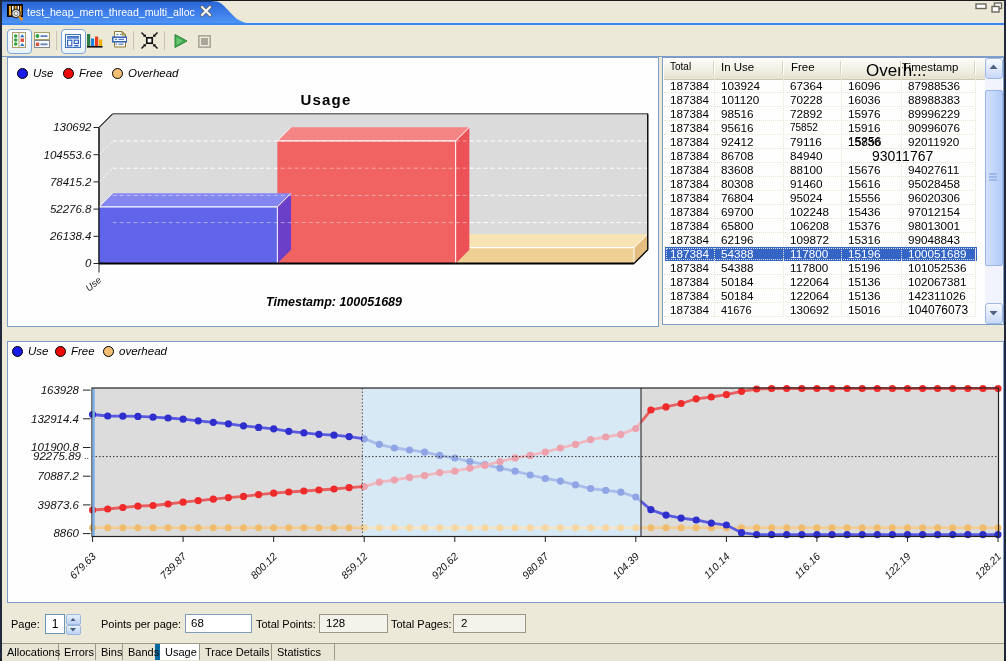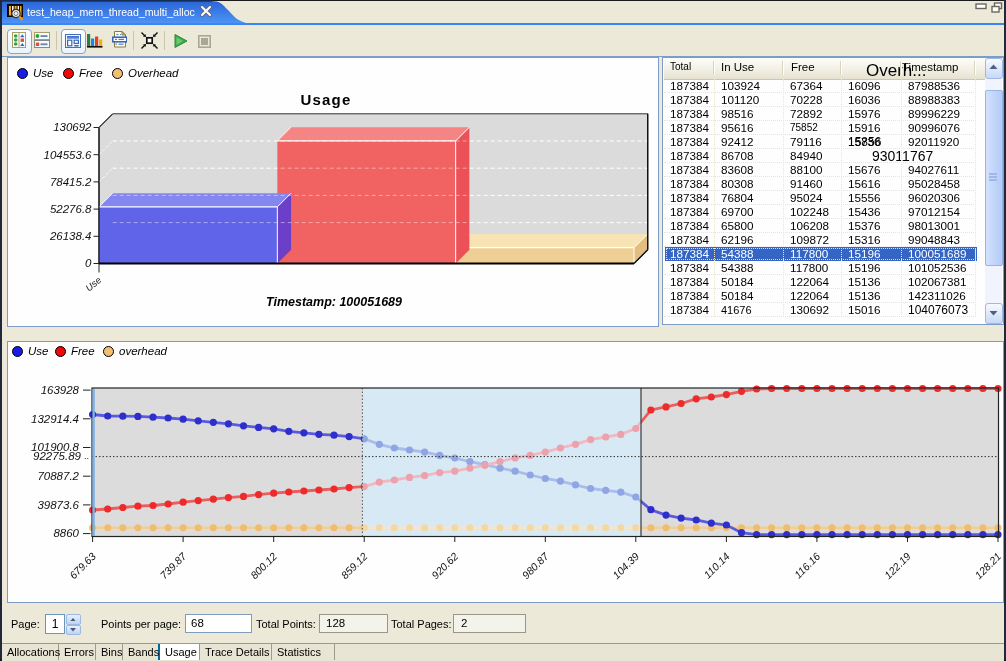--- a/index.html
+++ b/index.html
@@ -963,15 +963,15 @@
 <div class="abs" style="left:185px;top:614px;width:60px;height:17px;background:#fff;border:1px solid #7F9DB9;font-size:11.5px;line-height:17px;padding-left:5px">68</div>
 <div class="abs lbl" style="left:256px;top:618px">Total Points:</div>
 <div class="abs" style="left:319px;top:614px;width:61px;height:17px;background:#F4F3EB;border:1px solid #9A978A;font-size:11.5px;line-height:17px;padding-left:6px">128</div>
 <div class="abs lbl" style="left:391px;top:618px">Total Pages:</div>
 <div class="abs" style="left:453px;top:614px;width:64px;height:17px;background:#F4F3EB;border:1px solid #9A978A;font-size:11.5px;line-height:17px;padding-left:7px">2</div>
 
 <div class="abs" style="left:2px;top:643px;width:1002px;height:17px;background:#E9E5D4;border-top:1px solid #9D9A8B"></div>
 <div class="abs" style="left:2px;top:644px;width:57px;height:16px;background:transparent;border-right:1px solid #9D9A8B;font-size:11px;line-height:16px;padding-left:5px;box-sizing:border-box;color:#000">Allocations</div>
 <div class="abs" style="left:59px;top:644px;width:37px;height:16px;background:transparent;border-right:1px solid #9D9A8B;font-size:11px;line-height:16px;padding-left:5px;box-sizing:border-box;color:#000">Errors</div>
 <div class="abs" style="left:96px;top:644px;width:27px;height:16px;background:transparent;border-right:1px solid #9D9A8B;font-size:11px;line-height:16px;padding-left:5px;box-sizing:border-box;color:#000">Bins</div>
-<div class="abs" style="left:123px;top:644px;width:37px;height:16px;background:transparent;border-right:2px solid #0369a1;font-size:11px;line-height:16px;padding-left:5px;box-sizing:border-box;color:#000">Bands</div>
+<div class="abs" style="left:123px;top:644px;width:37px;height:16px;background:transparent;border-right:5px solid #0369a1;font-size:11px;line-height:16px;padding-left:5px;box-sizing:border-box;color:#000">Bands</div>
 <div class="abs" style="left:160px;top:644px;width:40px;height:16px;background:#FFFFFF;border-right:1px solid #9D9A8B;font-size:11px;line-height:16px;padding-left:5px;box-sizing:border-box;color:#000">Usage</div>
 <div class="abs" style="left:200px;top:644px;width:72px;height:16px;background:transparent;border-right:1px solid #9D9A8B;font-size:11px;line-height:16px;padding-left:5px;box-sizing:border-box;color:#000">Trace Details</div>
 <div class="abs" style="left:272px;top:644px;width:63px;height:16px;background:transparent;border-right:1px solid #9D9A8B;font-size:11px;line-height:16px;padding-left:5px;box-sizing:border-box;color:#000">Statistics</div>
 </body></html>

